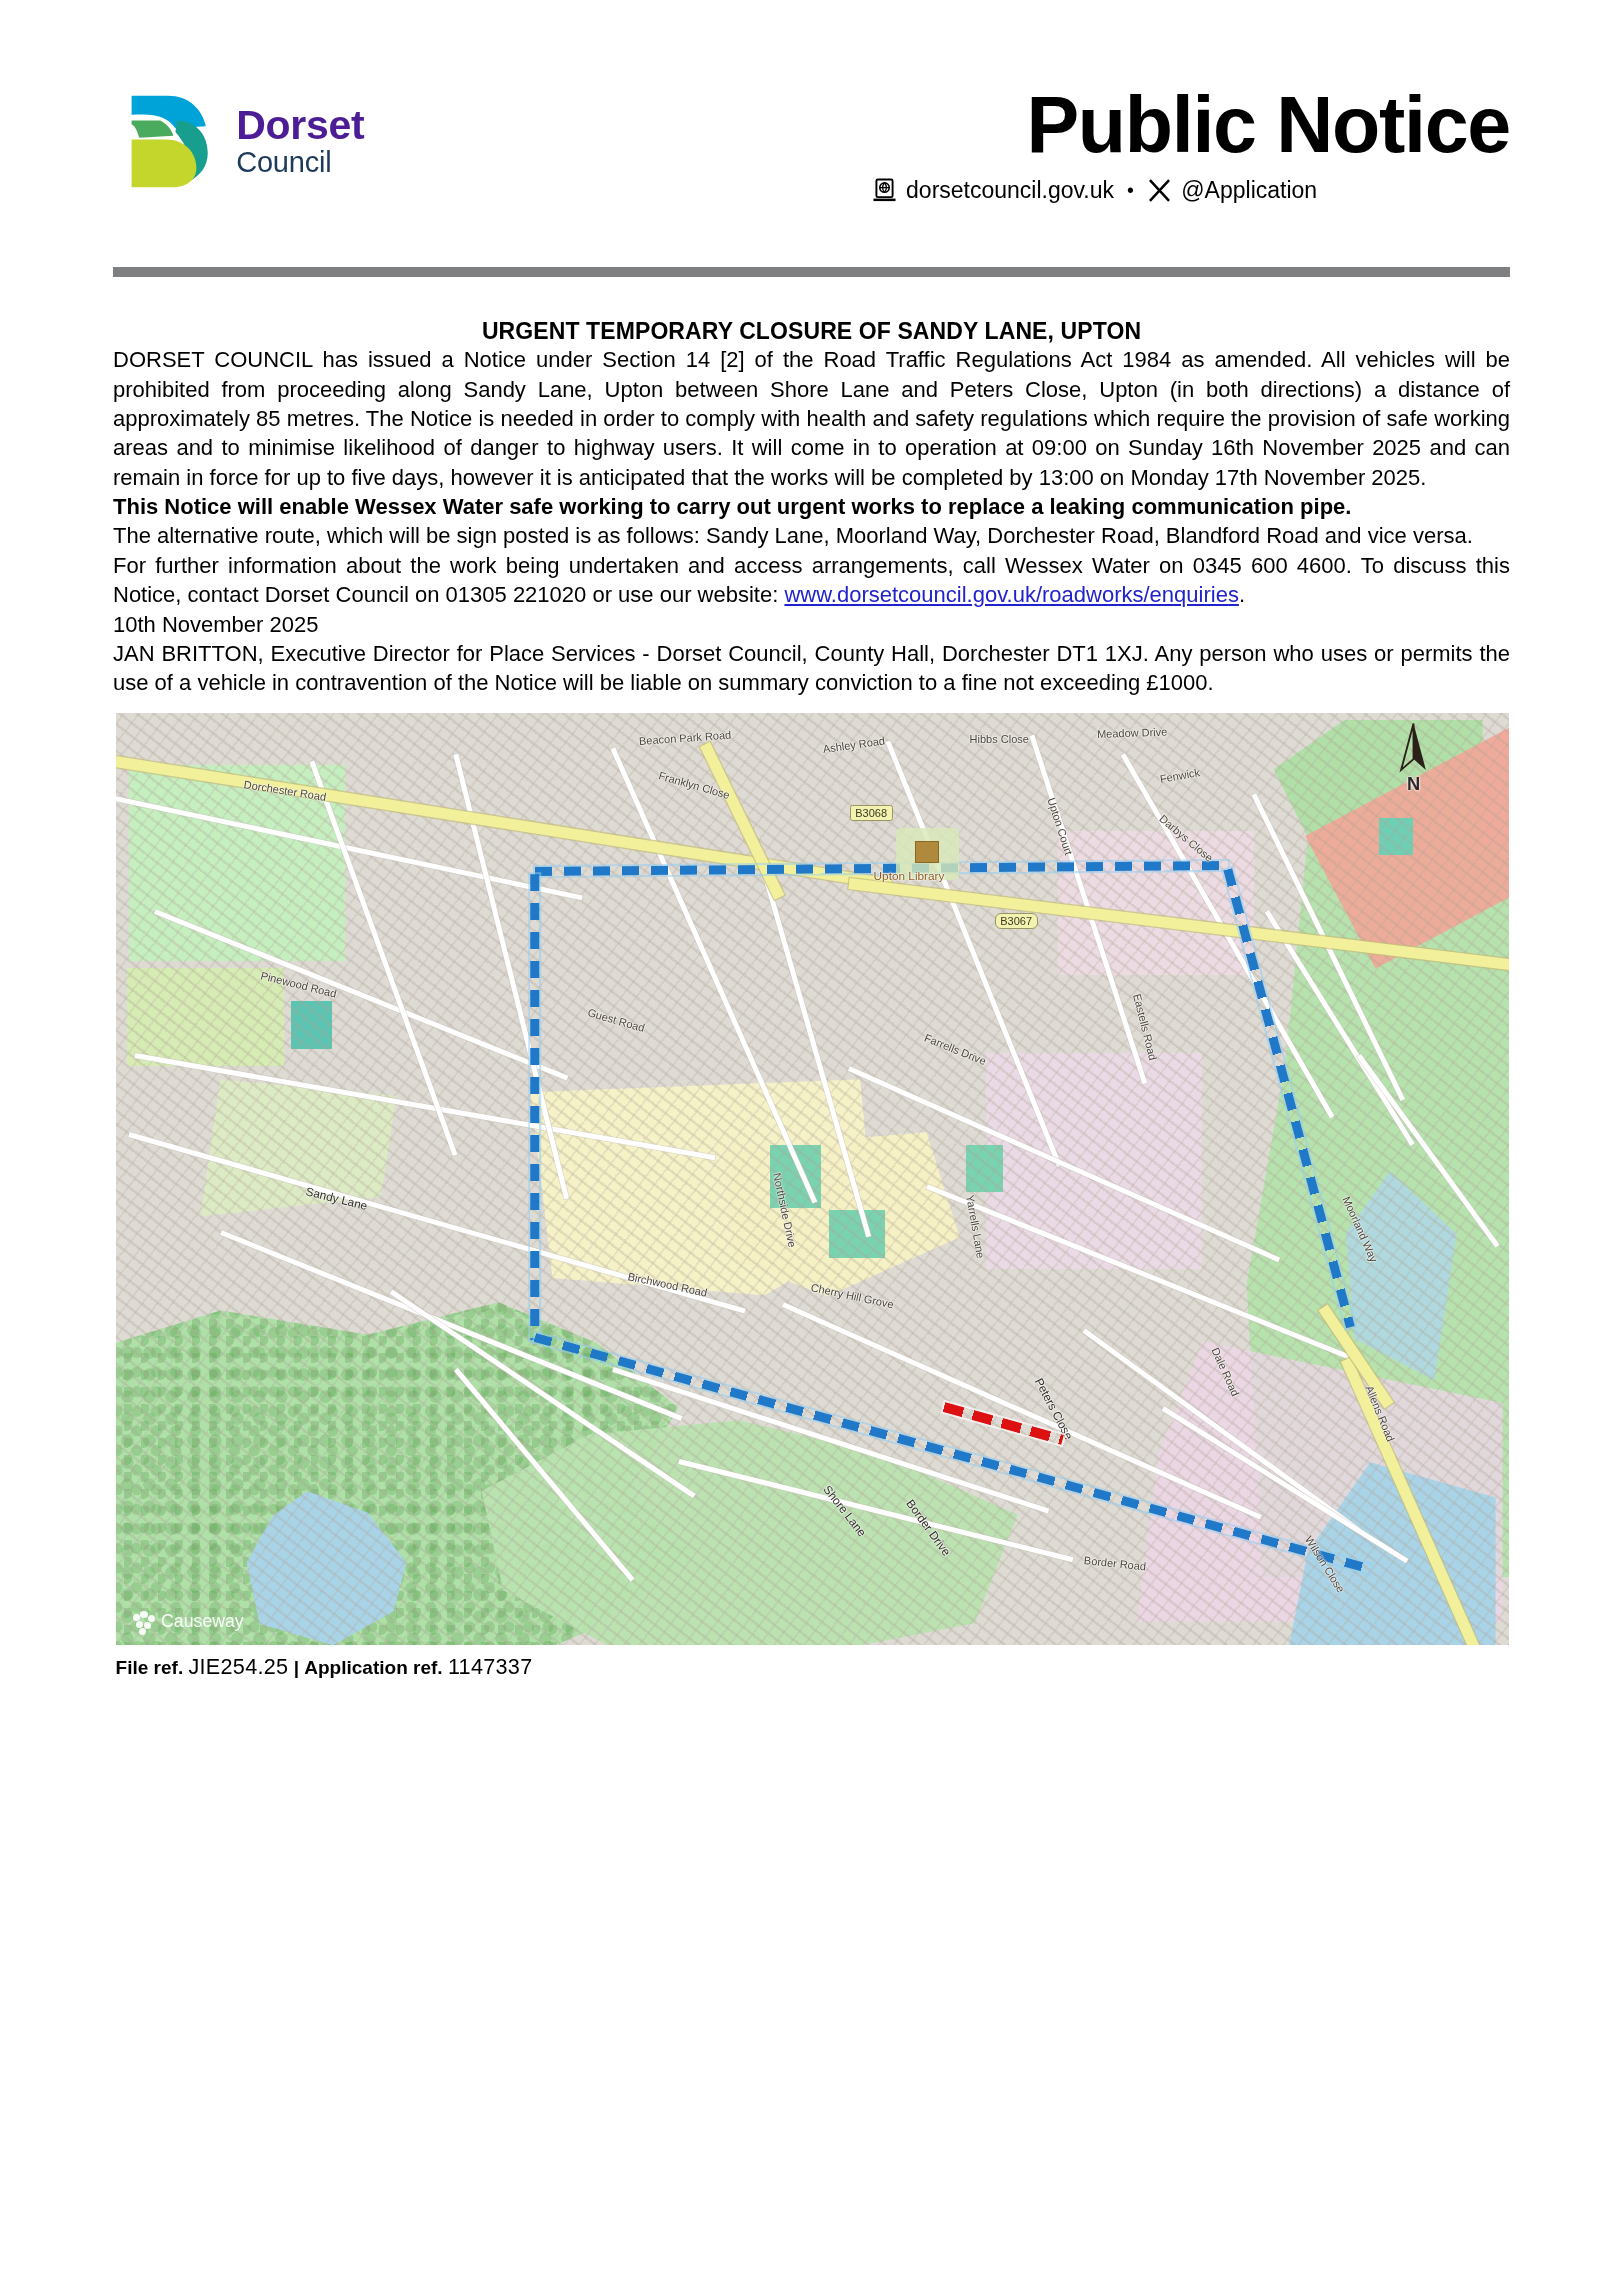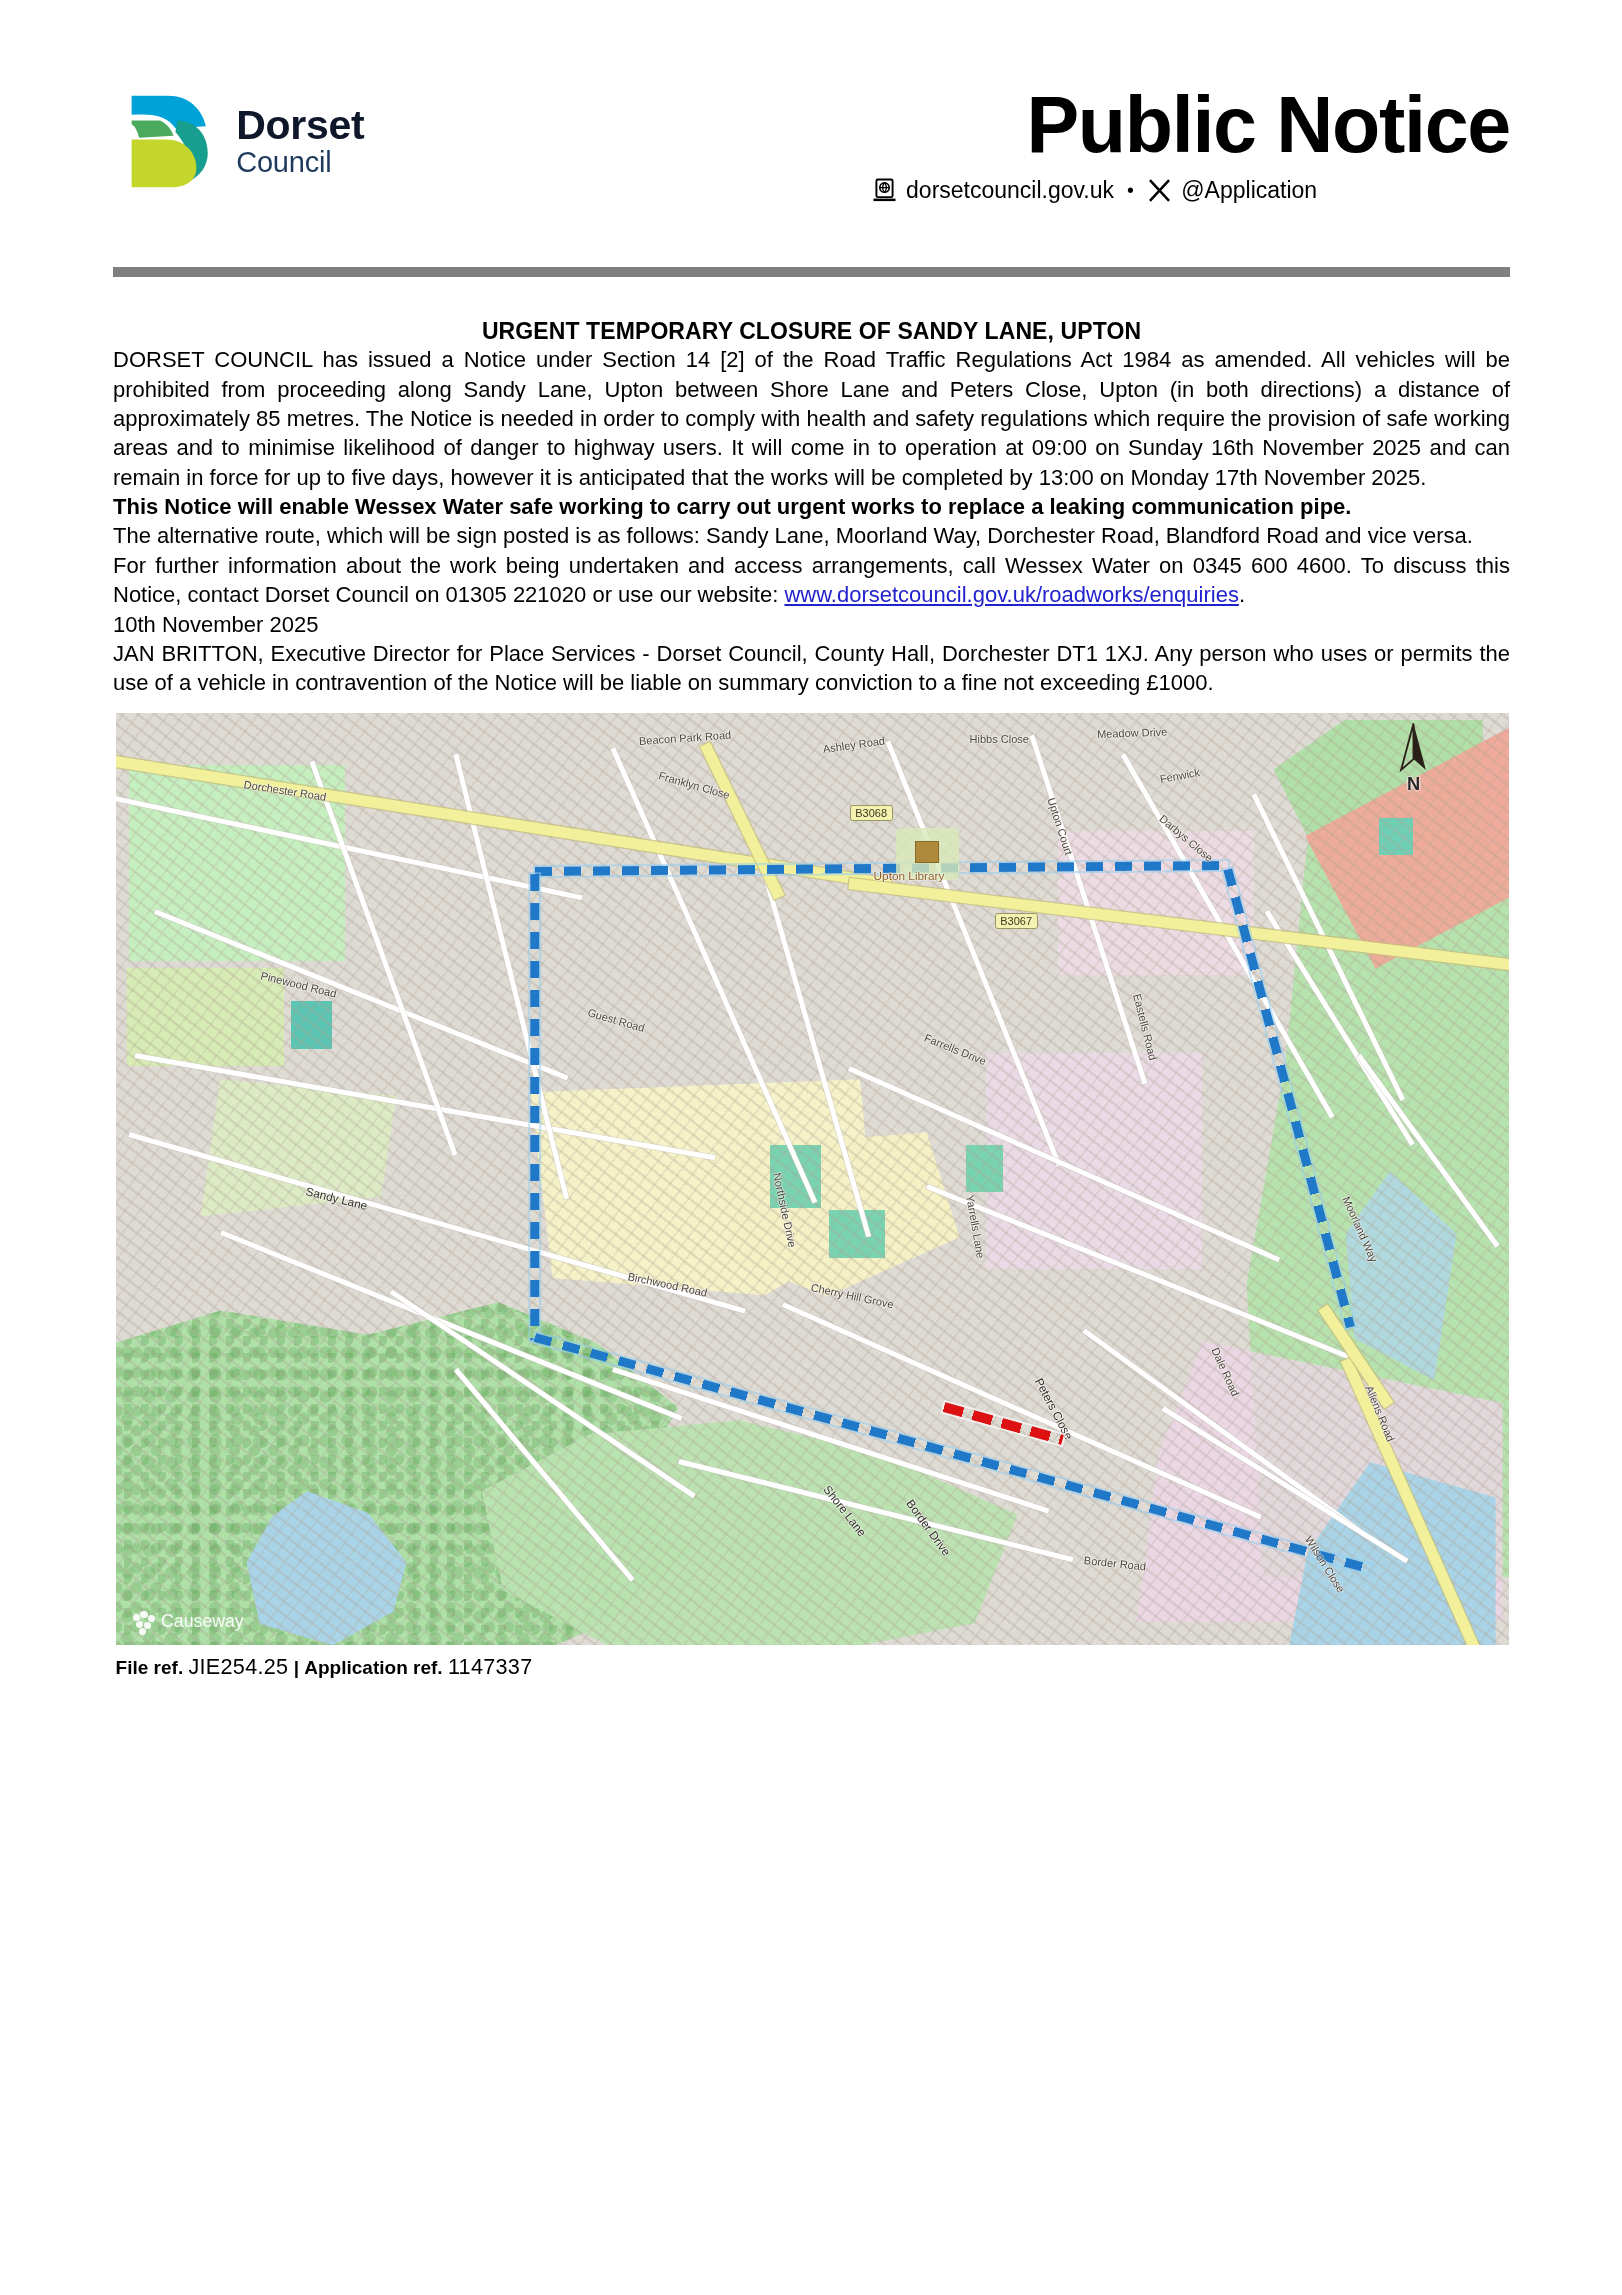--- a/index.html
+++ b/index.html
@@ -46,21 +46,21 @@
     height: 99px;
     position: relative;
     flex: none;
   }
   .logo-word {
     line-height: 1.0;
   }
   .logo-word .l1 {
     font-size: 41px;
     font-weight: bold;
-    color: #0f172a;
+    color: #4c1d95;
     letter-spacing: -0.3px;
     display: block;
   }
   .logo-word .l2 {
     font-size: 29px;
     font-weight: normal;
     color: #1d3a5c;
     letter-spacing: -0.2px;
     display: block;
     margin-top: 1.3px;
@@ -478,21 +478,21 @@
     <div class="div-seg" style="left:419px; top:620px; width:867px; transform:rotate(15.5deg);"></div>
     <div class="div-seg" style="left:1112px; top:152px; width:474px; transform:rotate(75deg);"></div>
 
     <div class="clos-seg" style="left:828px; top:689px; width:123px; transform:rotate(15.5deg);"></div>
 
     <div class="poi-halo" style="left:780px; top:115px;"></div>
     <div class="poi-sq" style="left:799px; top:128px;"></div>
     <div class="mlabel poi" style="left:758px; top:156px;">Upton Library</div>
 
     <div class="shield" style="left:734px; top:92px;">B3068</div>
-    <div class="shield" style="left:879px; top:200px;">B3067</div>
+    <div class="shield" style="left:879px; top:200px;border-radius:6px;">B3067</div>
 
     <div class="mlabel" style="left:128px; top:65px; transform:rotate(9deg);">Dorchester Road</div>
     <div class="mlabel" style="left:523px; top:22px; transform:rotate(-4deg);">Beacon Park Road</div>
     <div class="mlabel" style="left:543px; top:56px; transform:rotate(16deg);">Franklyn Close</div>
     <div class="mlabel" style="left:854px; top:19.6px;">Hibbs Close</div>
     <div class="mlabel" style="left:981px; top:14.4px; transform:rotate(-2deg);">Meadow Drive</div>
     <div class="mlabel" style="left:707px; top:30px; transform:rotate(-8deg);">Ashley Road</div>
     <div class="mlabel" style="left:1044px; top:60px; transform:rotate(-10deg);">Fenwick</div>
     <div class="mlabel" style="left:935px; top:79px; transform:rotate(72deg);">Upton Court</div>
     <div class="mlabel" style="left:1045px; top:98px; transform:rotate(40deg);">Darbys Close</div>

